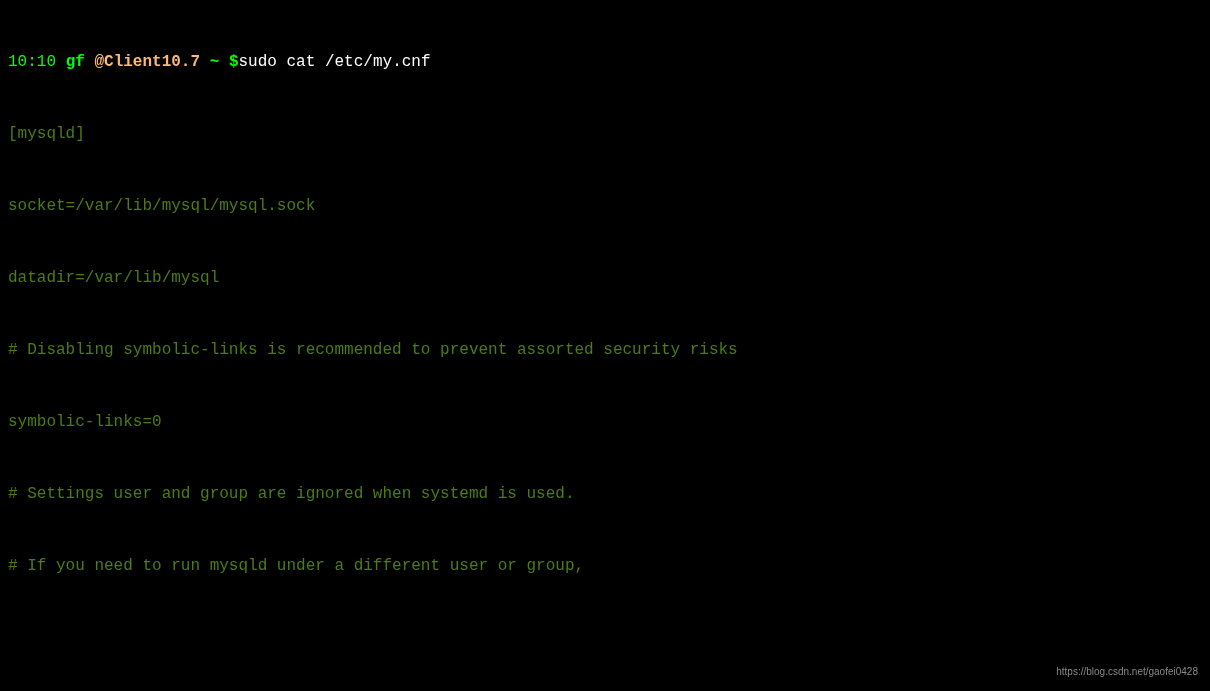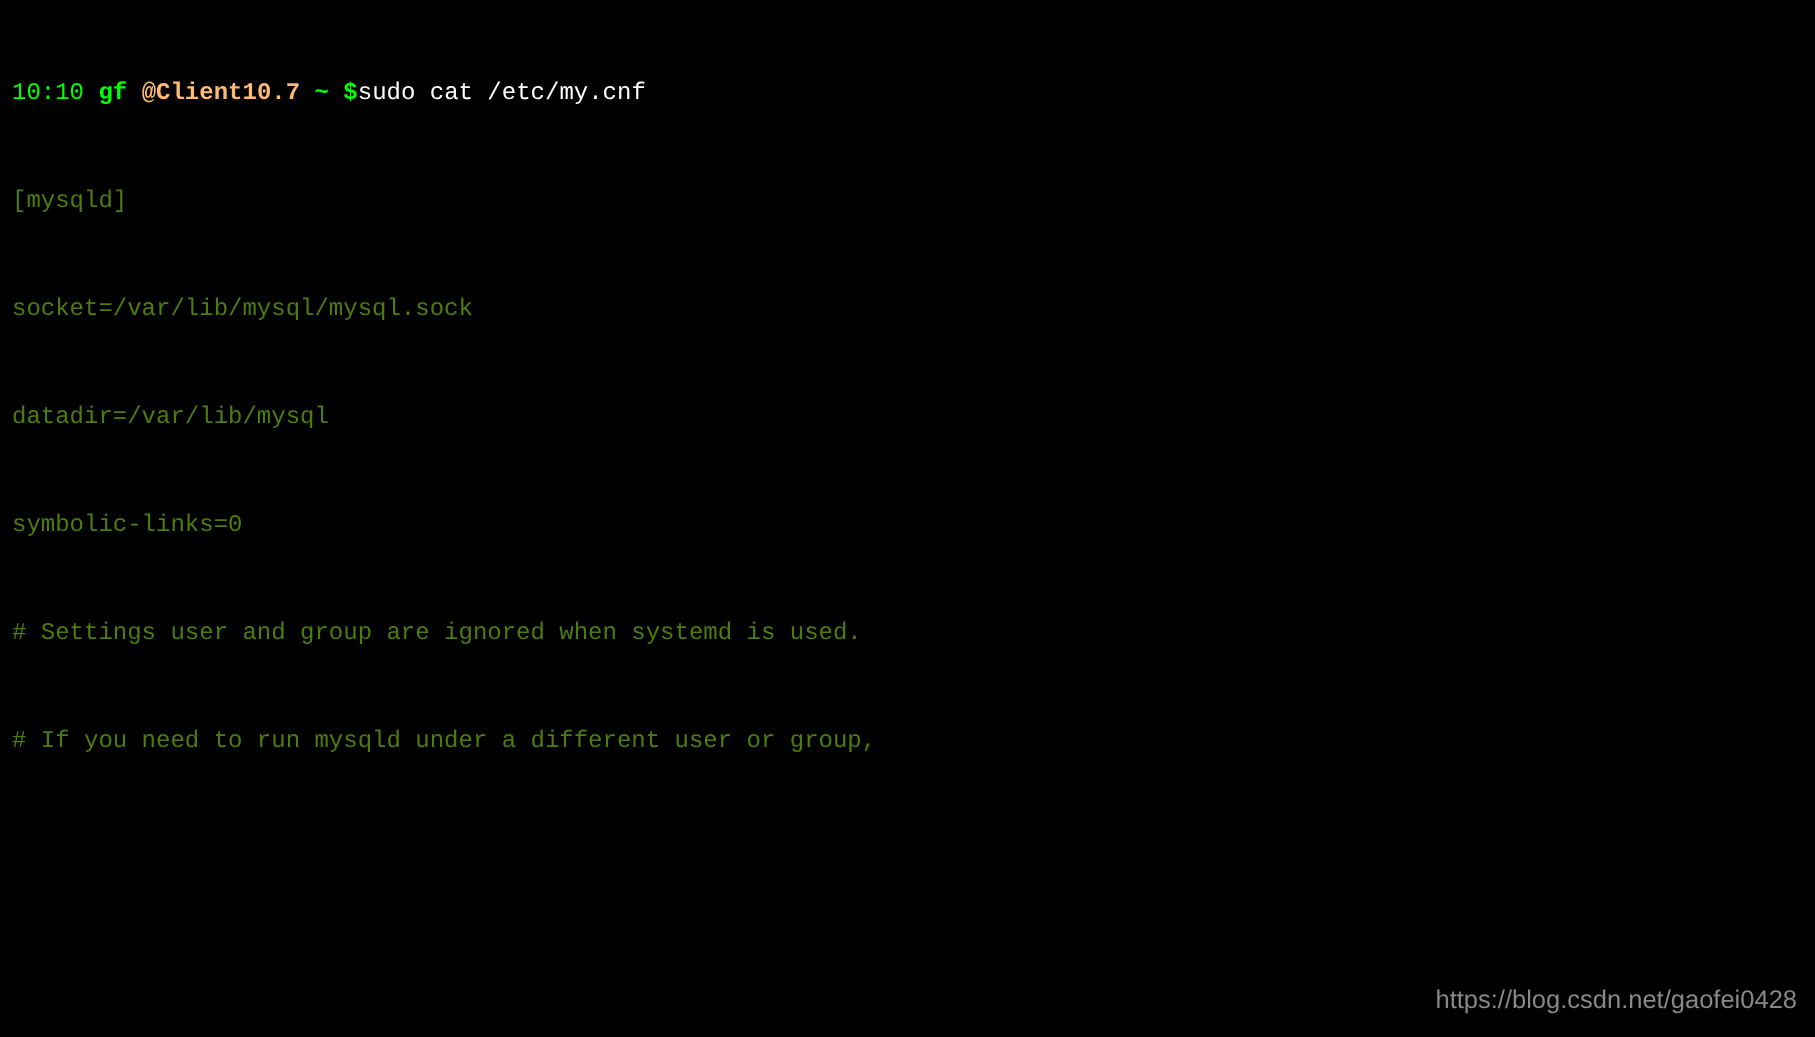--- a/index.html
+++ b/index.html
@@ -47,35 +47,36 @@
       color: #ffffff;
     }
     .output {
       color: #4d7c0f;
     }
     .watermark {
       position: absolute;
       bottom: 12px;
       right: 12px;
       color: #888888;
-      font-size: 17px;
+      font-size: 10px;
       font-family: Arial, sans-serif;
     }
     .line {
       display: block;
     }
   </style>
 </head>
 <body>
 
 <div class="terminal">
   <div class="line"><span class="prompt-time">10:10</span> <span class="prompt-user">gf</span> <span class="prompt-host">@Client10.7</span> <span class="prompt-path">~</span> <span class="prompt-dollar">$</span><span class="command">sudo cat /etc/my.cnf</span></div>
   <div class="line output">[mysqld]</div>
   <div class="line output">socket=/var/lib/mysql/mysql.sock</div>
   <div class="line output">datadir=/var/lib/mysql</div>
+  <div class="line output"># Disabling symbolic-links is recommended to prevent assorted security risks</div>
   <div class="line output">symbolic-links=0</div>
   <div class="line output"># Settings user and group are ignored when systemd is used.</div>
   <div class="line output"># If you need to run mysqld under a different user or group,</div>
   
   
   
   
   
   
   

